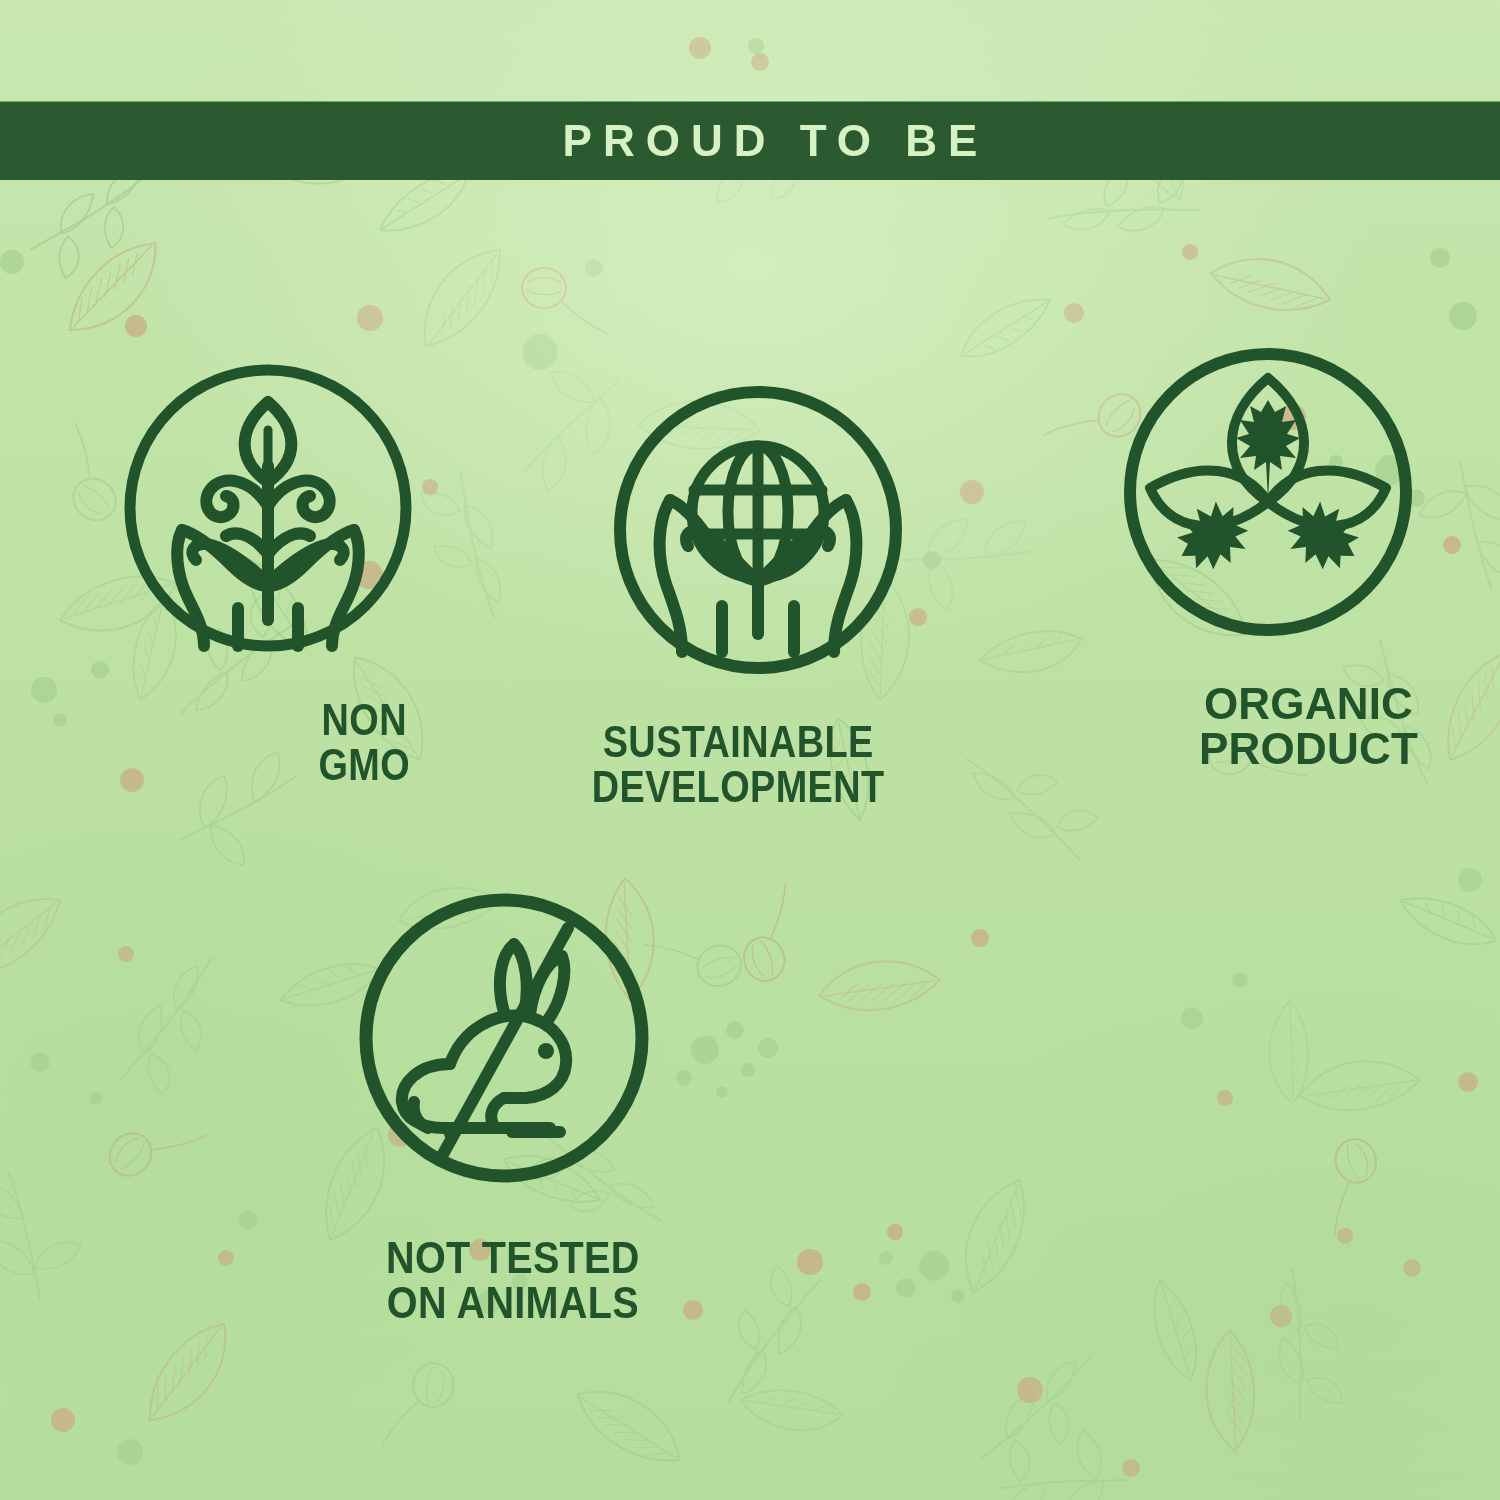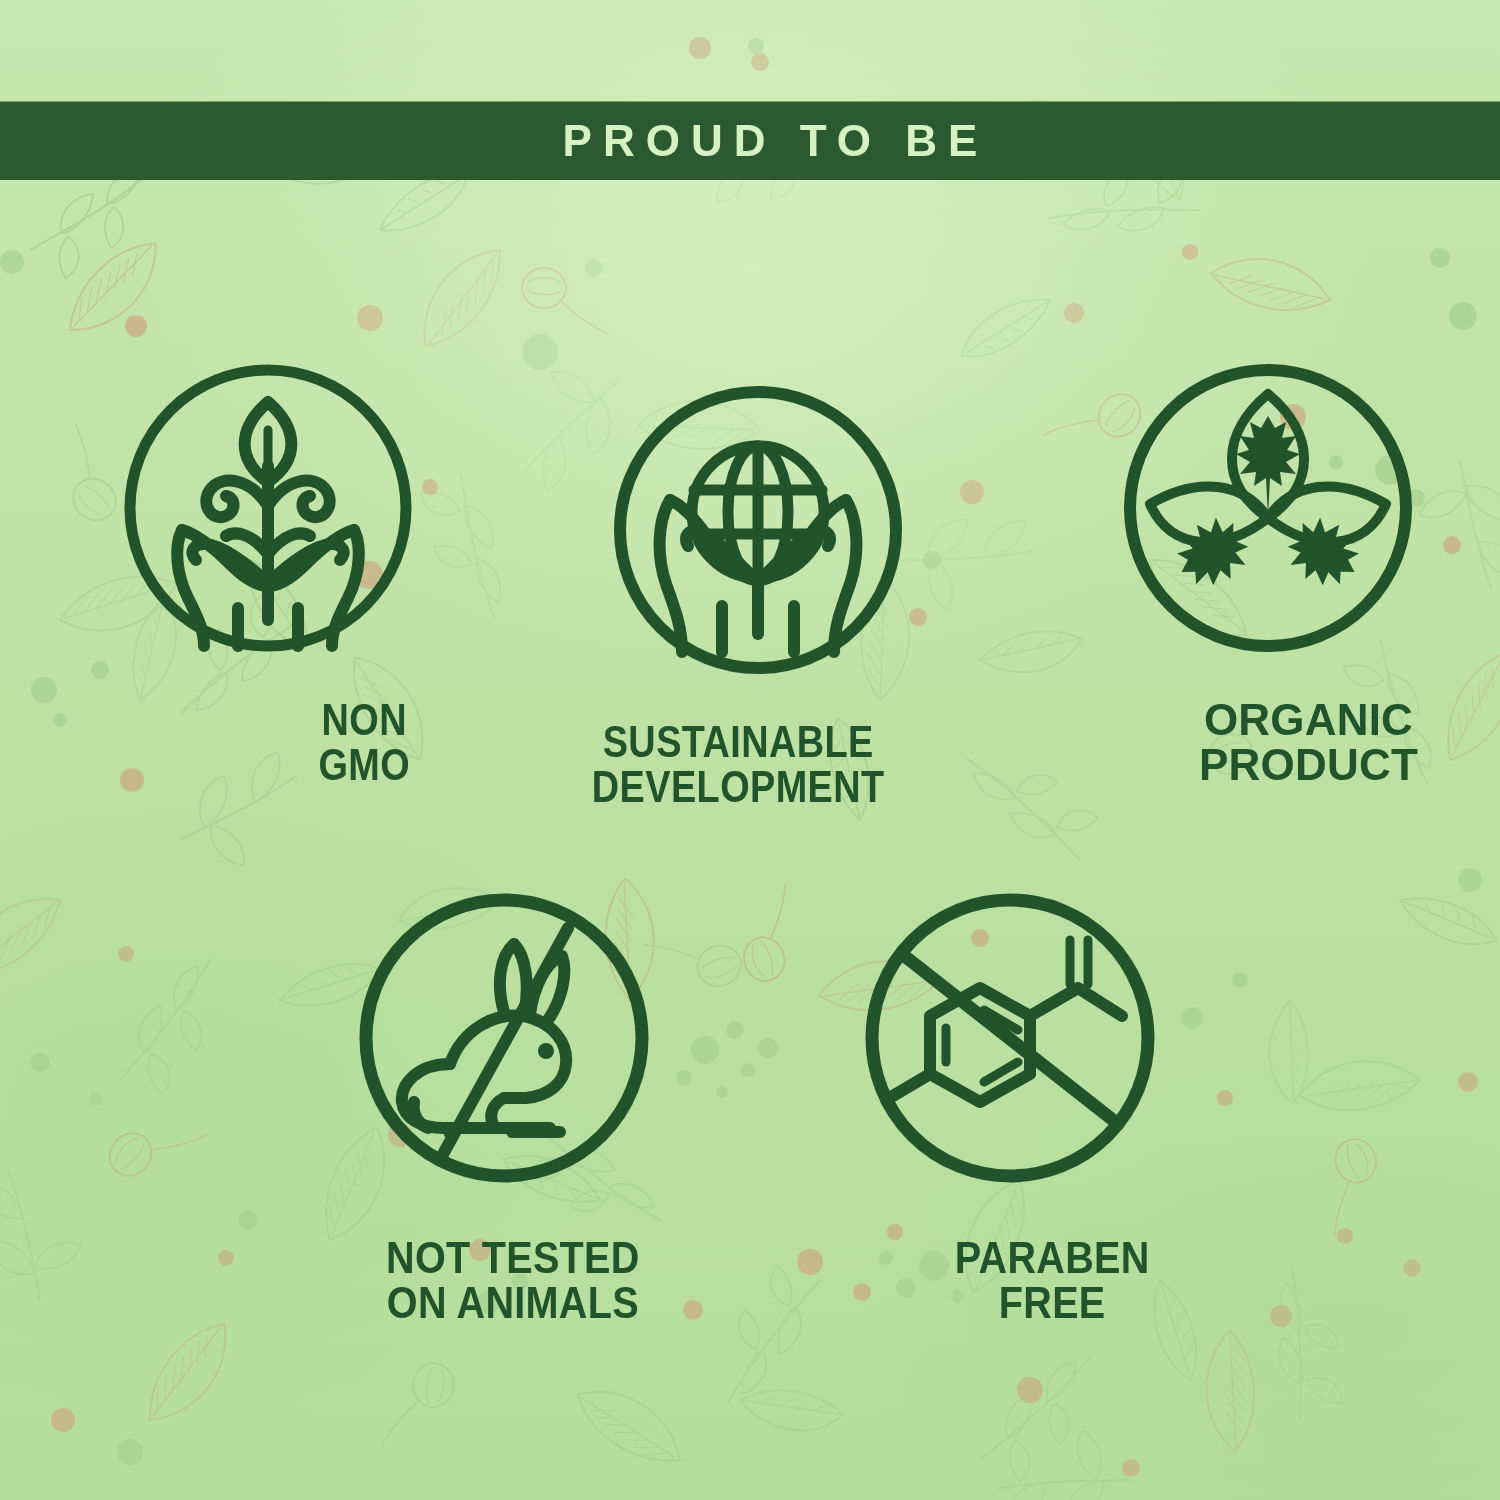--- a/index.html
+++ b/index.html
@@ -65,21 +65,21 @@
     font-weight:bold;
     line-height:1.02;
     text-align:center;
     white-space:pre-line;
     font-family:"Liberation Sans", sans-serif;
   }
 
   
   #badge-non-gmo   { left:118px;  top:358px; width:300px; }
   #badge-sustain   { left:608px;  top:380px; width:300px; }
-  #badge-organic   { left:1118px; top:358px; width:300px; }
+  #badge-organic   { left:1118px; top:342px; width:300px; }
   
   #badge-not-tested{ left:354px;  top:888px; width:300px; }
   #badge-paraben   { left:860px;  top:888px; width:300px; }
 
   #badge-non-gmo   .badge-label{ font-size:44px; margin-top:40px; transform:scaleX(.86); letter-spacing:.5px;}
   #badge-sustain   .badge-label{ font-size:44px; margin-top:40px; transform:scaleX(.86); letter-spacing:.5px;}
   #badge-organic   .badge-label{ font-size:44px; margin-top:40px; letter-spacing:.2px;}
   #badge-not-tested .badge-label{ font-size:44px; margin-top:48px; transform:scaleX(.9); letter-spacing:.3px;}
   #badge-paraben    .badge-label{ font-size:44px; margin-top:48px; transform:scaleX(.9); letter-spacing:.3px;}
 </style>
@@ -393,38 +393,14 @@
         <path d="M60 214 C 58 226 64 236 74 240"></path>
       </g>
       <circle cx="192" cy="163" r="8" fill="#22542c"></circle>
 
       <path d="M214 40 L88 268" fill="none" stroke="#22542c" stroke-width="12" stroke-linecap="round"></path>
     </svg>
     <div class="badge-label">NOT TESTED
 ON ANIMALS</div>
   </div>
 
-  <div class="badge" id="badge-paraben">
-    <svg class="badge-circle" width="300" height="300" viewBox="0 0 300 300" xmlns="http://www.w3.org/2000/svg">
-      <circle cx="150" cy="150" r="138" fill="none" stroke="#22542c" stroke-width="13"></circle>
-      <g fill="none" stroke="#22542c" stroke-width="12" stroke-linecap="round" stroke-linejoin="round">
-
-        <path d="M120 100 L170 128 L170 186 L120 214 L70 186 L70 128 Z"></path>
-
-        <path d="M124 122 L158 142" stroke-width="9"></path>
-        <path d="M124 194 L158 174" stroke-width="9"></path>
-        <path d="M86 140 L86 174" stroke-width="9"></path>
-
-        <path d="M170 128 L218 100 L262 128"></path>
-
-        <path d="M70 186 L26 212"></path>
-
-        <path d="M210 96 L210 52" stroke-width="9"></path>
-        <path d="M228 96 L228 52" stroke-width="9"></path>
-      </g>
-
-      <path d="M42 66 L258 236" fill="none" stroke="#22542c" stroke-width="13" stroke-linecap="round"></path>
-    </svg>
-    <div class="badge-label">PARABEN
-FREE</div>
-  </div>
 
 </div>
 
 </body></html>

